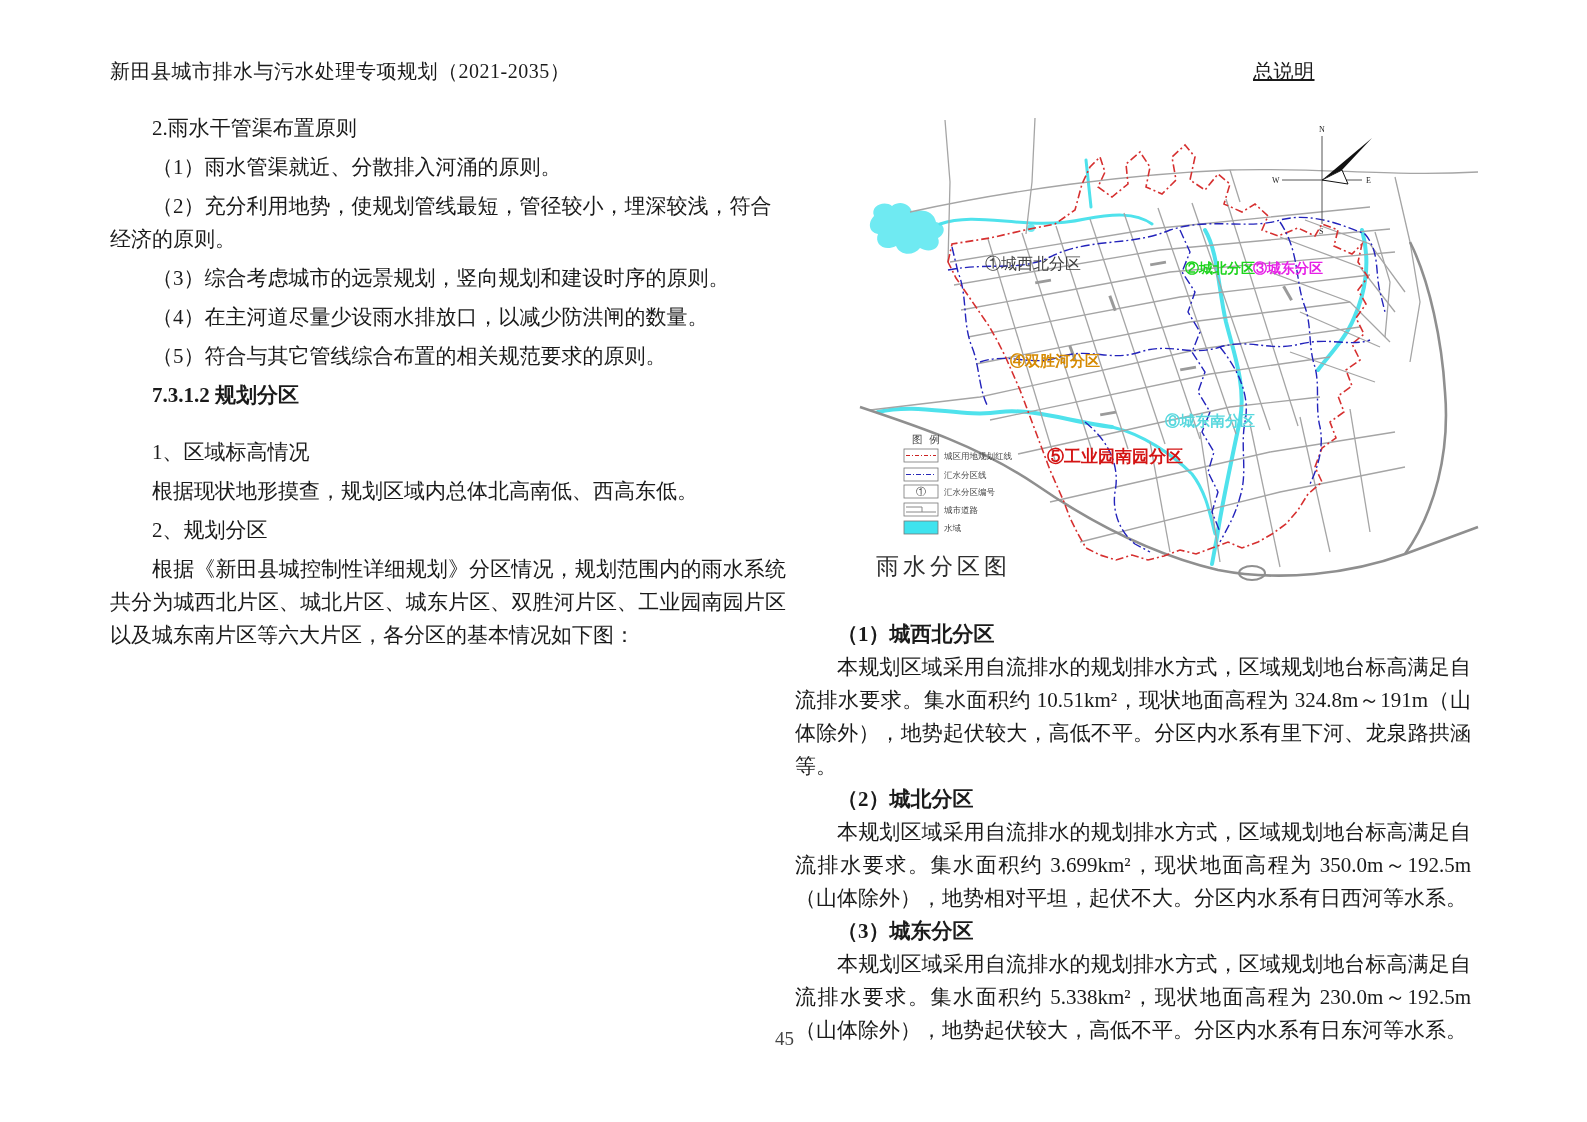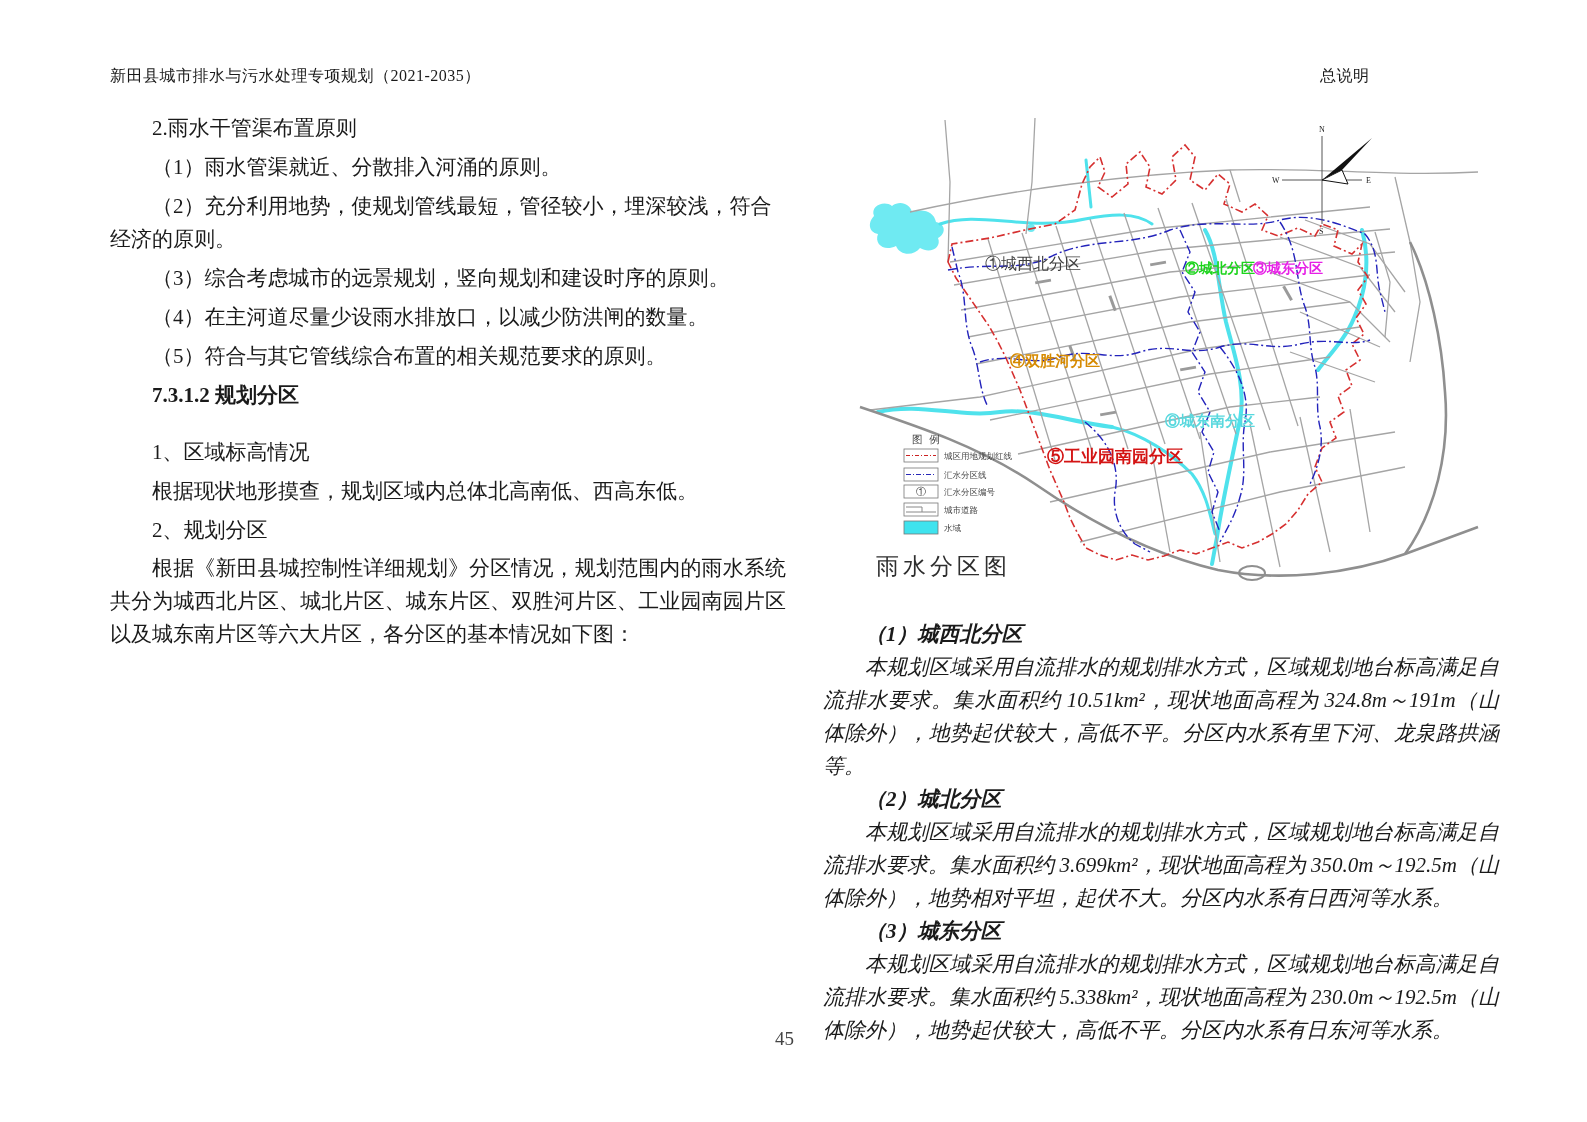--- a/index.html
+++ b/index.html
@@ -1,28 +1,28 @@
 <!DOCTYPE html>
 <html lang="zh"><head>
 <meta charset="utf-8">
 <style>
   html,body{margin:0;padding:0;}
   body{
     width:1587px;height:1122px;position:relative;background:#ffffff;
     font-family:"Liberation Serif","DejaVu Serif",serif;color:#1a1a1a;
     overflow:hidden;
   }
-  .hdr{position:absolute;top:58px;font-size:16px;letter-spacing:.5px;white-space:nowrap;margin-top:8px;}
+  .hdr{position:absolute;top:58px;font-size:20px;letter-spacing:.5px;white-space:nowrap;}
   .hdr-left{left:110px;}
-  .hdr-right{left:1320px;}
+  .hdr-right{left:1253px;text-decoration:underline;}
   .col{position:absolute;font-size:21px;line-height:33px;}
   .col-left{left:110px;top:112px;width:676px;}
-  .col-right{left:823px;top:618px;width:676px;font-style:italic;}
+  .col-right{left:795px;top:618px;width:676px;}
   .col p{margin:0 0 6px 0;text-indent:2em;}
-  .col p.wrap{text-align:justify;margin-bottom:8px;font-family:Liberation Mono, monospace;}
+  .col p.wrap{text-align:justify;margin-bottom:8px;}
   .col p.h{font-weight:bold;margin:6px 0 24px 0;}
   .col-right p{margin:0;}
   .col-right p.sec-h{font-weight:bold;}
   .col-right p.sec-b{text-align:justify;}
   .pagenum{position:absolute;left:775px;top:1028px;font-size:19px;color:#444;}
   .map-wrap{position:absolute;left:850px;top:112px;width:632px;height:480px;}
   svg text{font-family:"Liberation Serif","DejaVu Serif",serif;}
 </style>
 </head>
 <body>

